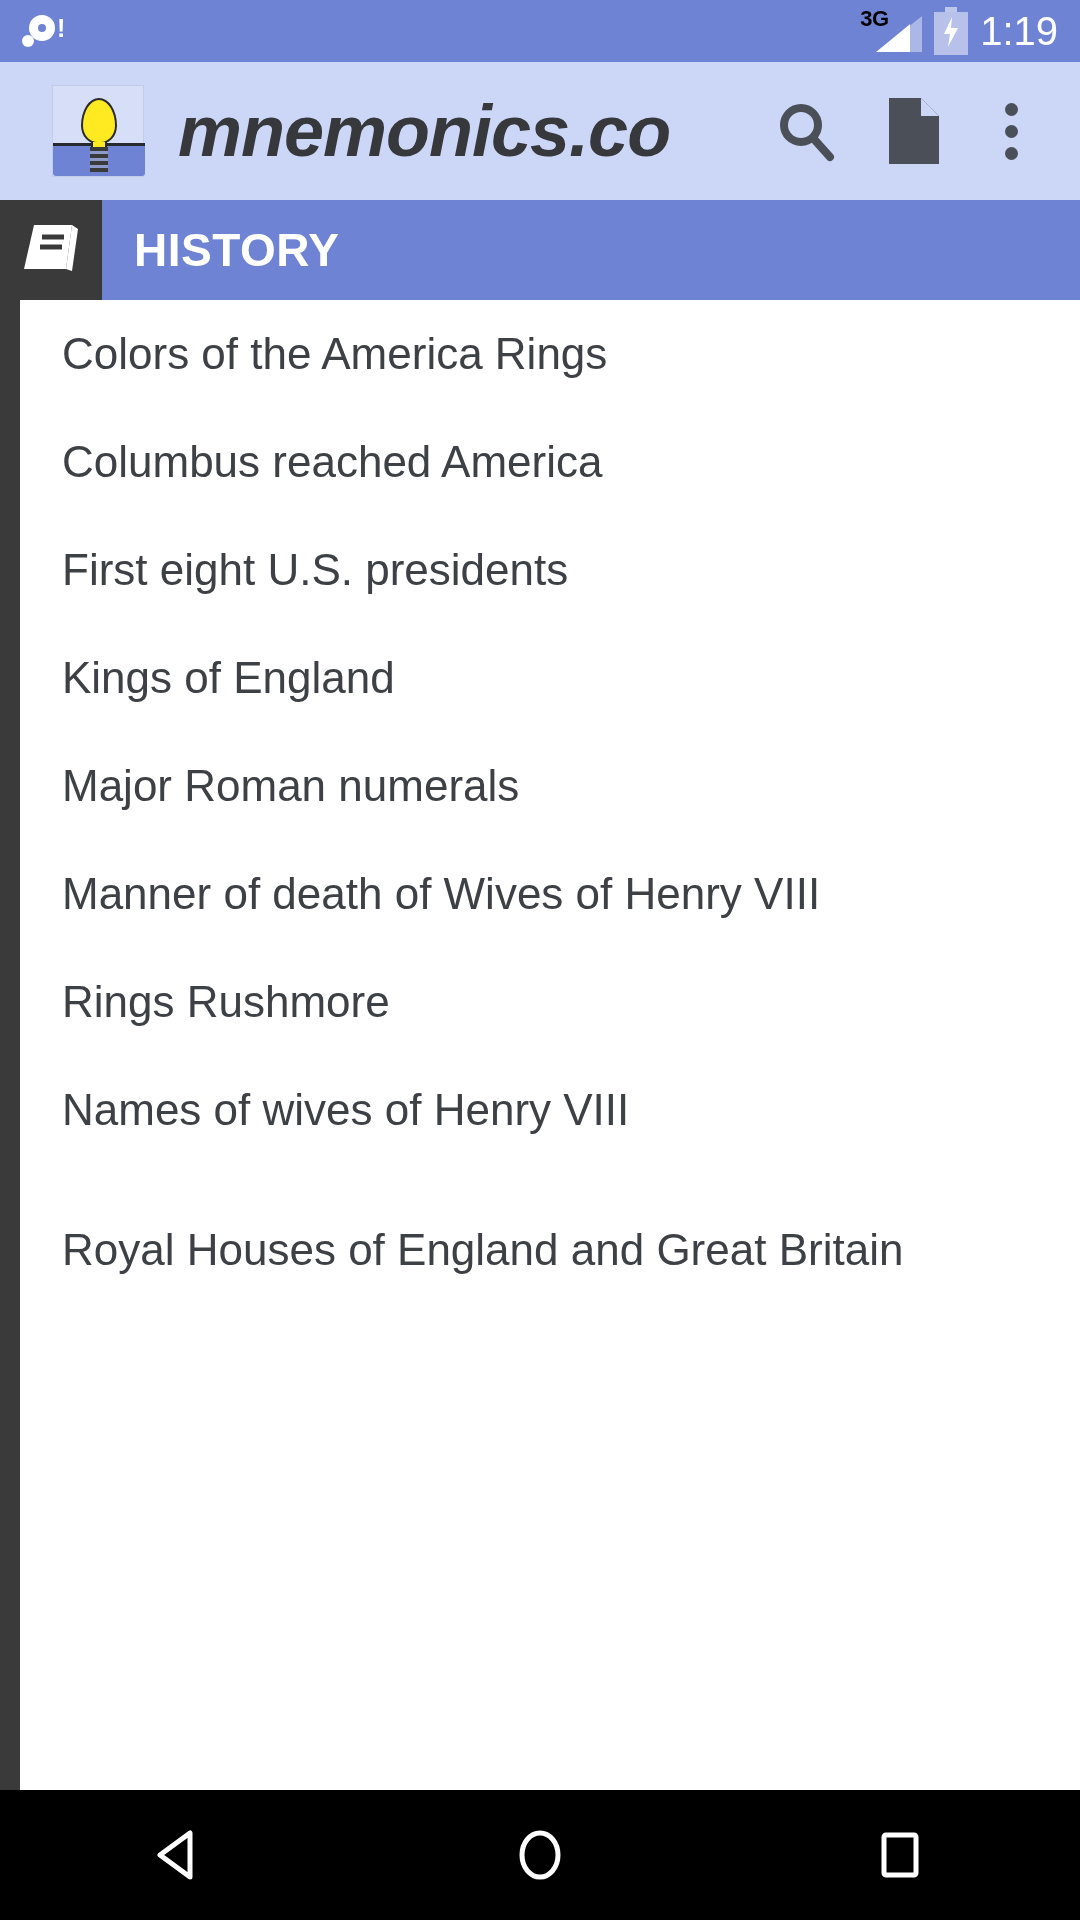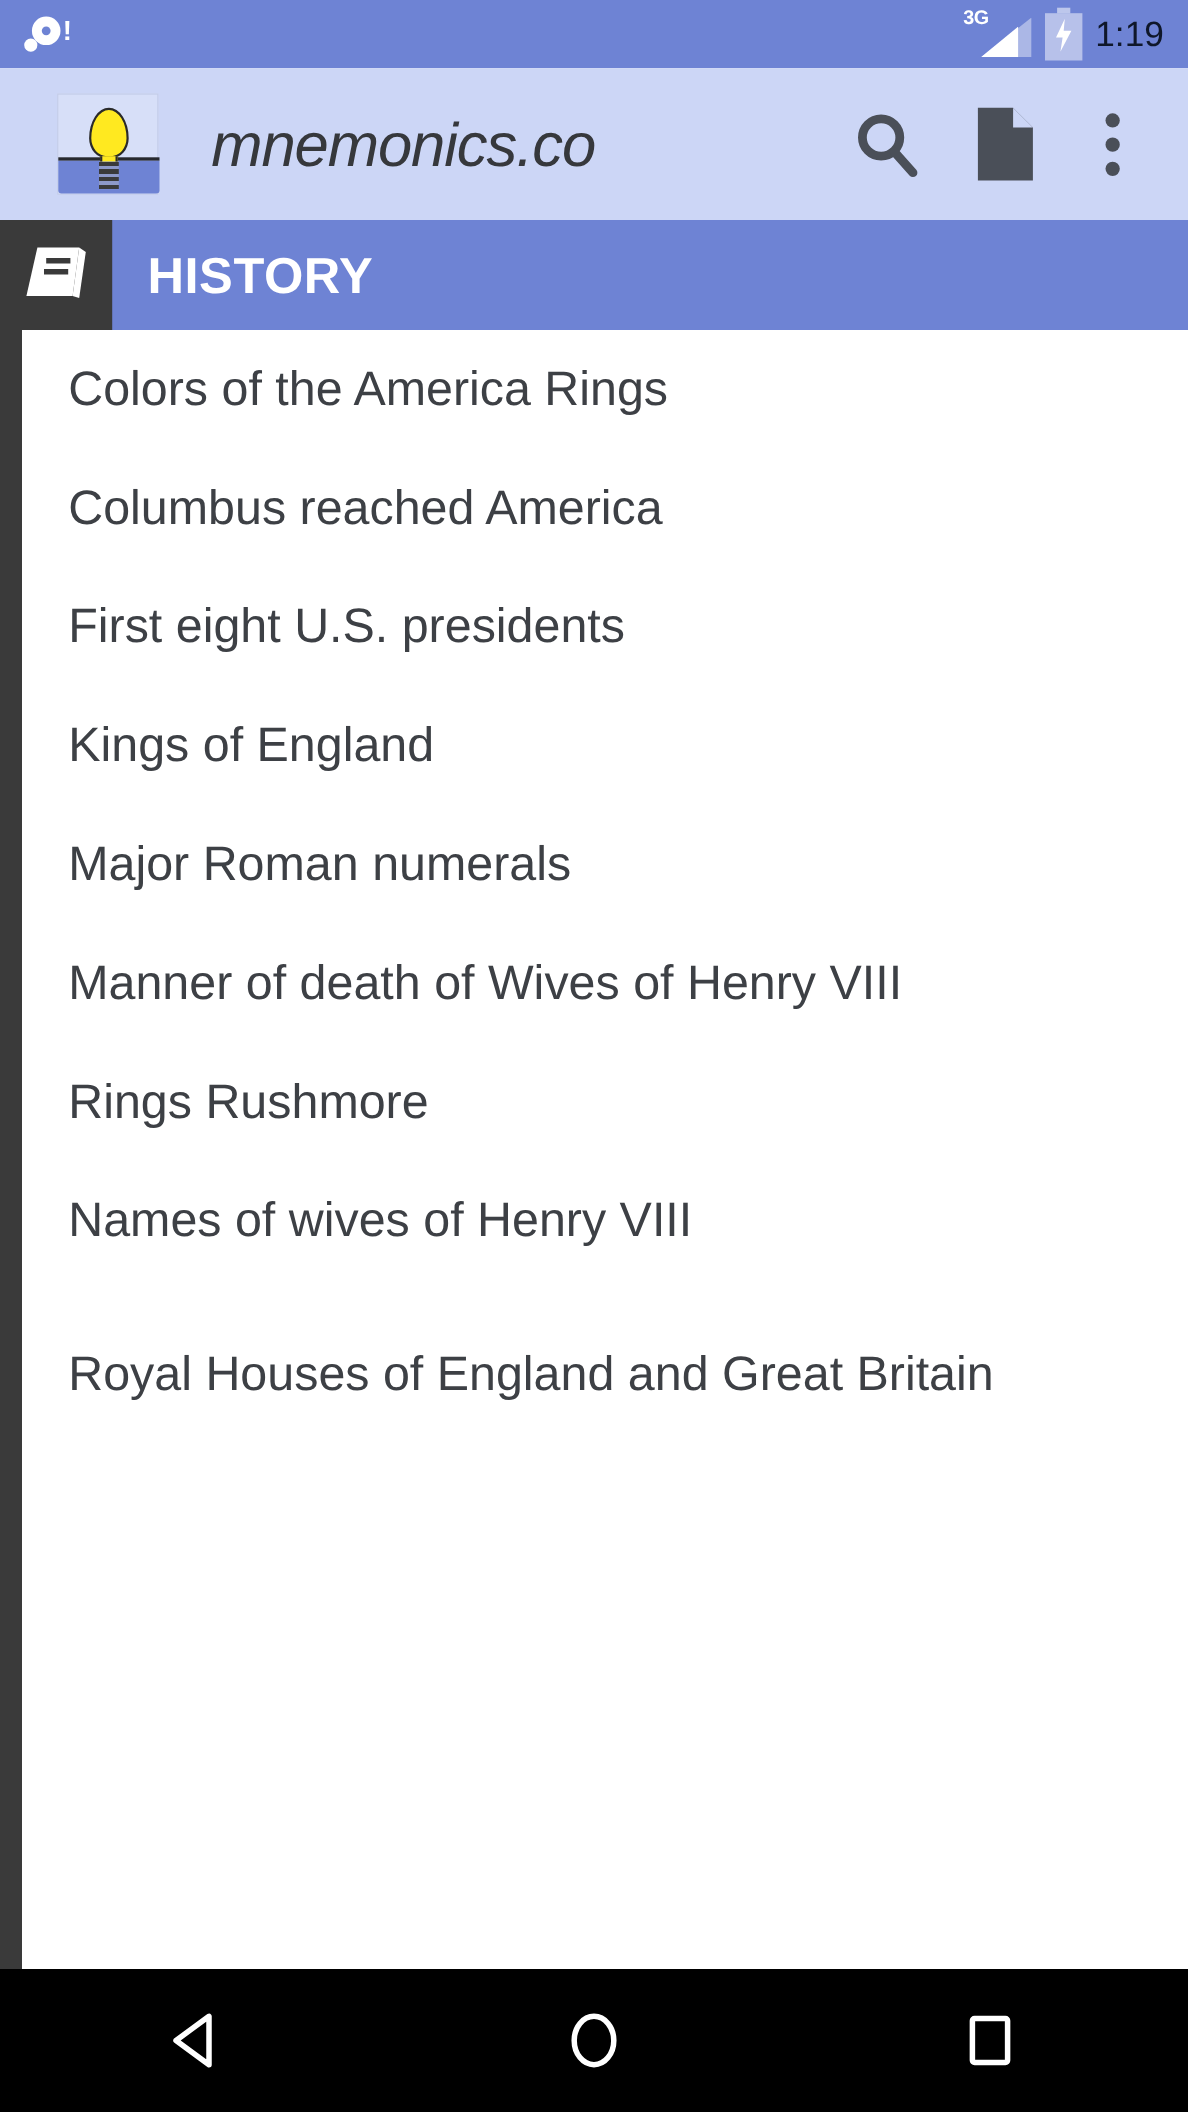--- a/index.html
+++ b/index.html
@@ -31,21 +31,21 @@
   .disc-icon .dot {
     position:absolute; left:2px; top:24px; width:12px; height:12px;
     border-radius:50%; background:#fff;
   }
   .disc-icon .bang {
     position:absolute; left:37px; top:5px; font-size:25px; font-weight:bold;
     line-height:25px; color:#fff;
   }
   .signal { position:relative; width:62px; height:46px; display:flex; align-items:flex-end; }
   .signal .label {
-    position:absolute; left:0; top:-2px; font-size:18px; font-weight:bold; color:#ffffff;
+    position:absolute; left:0; top:-2px; font-size:22px; font-weight:bold; color:#000000;
     letter-spacing:-0.5px;
   }
   .signal .tri-bg {
     position:absolute; right:0; bottom:2px; width:46px; height:36px;
     background:rgba(255,255,255,0.42);
     clip-path:polygon(100% 0, 100% 100%, 0 100%);
   }
   .signal .tri-fg {
     position:absolute; right:12px; bottom:2px; width:34px; height:28px;
     background:#ffffff;
@@ -55,21 +55,21 @@
   .battery .tip {
     position:absolute; left:11px; top:0; width:12px; height:5px; background:rgba(255,255,255,0.55);
   }
   .battery .body {
     position:absolute; left:0; top:5px; width:34px; height:43px;
     background:rgba(255,255,255,0.5);
   }
   .battery .bolt {
     position:absolute; left:8px; top:10px; width:18px; height:30px; color:#fff;
   }
-  .clock { font-size:32px; font-weight:400; letter-spacing:0px; color:#0f172a; }
+  .clock { font-size:40px; font-weight:400; letter-spacing:0px; color:#ffffff; }
 
   
   .toolbar {
     height:138px; flex:0 0 138px; background:#ccd6f6;
     display:flex; align-items:center; padding:0 26px 0 52px;
   }
   .logo {
     width:92px; height:92px; position:relative; flex:0 0 92px;
     background:#d7dff8; border:1px solid #c2cbe8;
   }
@@ -87,21 +87,21 @@
   }
   .logo .neck {
     position:absolute; left:38px; top:56px; width:16px; height:5px; background:#ffe920;
     border-left:2px solid #2a2a2a; border-right:2px solid #2a2a2a;
   }
   .logo .screw {
     position:absolute; left:37px; bottom:4px; width:18px; height:25px;
     background:repeating-linear-gradient(to bottom,#3a3a3a 0 4px,#8d99c8 4px 7px);
   }
   .app-title {
-    margin-left:48px; font-size:56px; font-style:italic; font-weight:normal;
+    margin-left:34px; font-size:72px; font-style:italic; font-weight:bold;
     color:#36383c; letter-spacing:-1px; white-space:nowrap;
   }
   .tb-actions { margin-left:auto; display:flex; align-items:center; gap:0px; }
   .tb-btn {
     width:108px; height:108px; display:flex; align-items:center; justify-content:center;
     cursor:pointer;
   }
   .tb-btn.overflow { width:86px; }
   .dots { display:flex; flex-direction:column; gap:9px; }
   .dots i { display:block; width:13px; height:13px; border-radius:50%; background:#4a4f58; }

